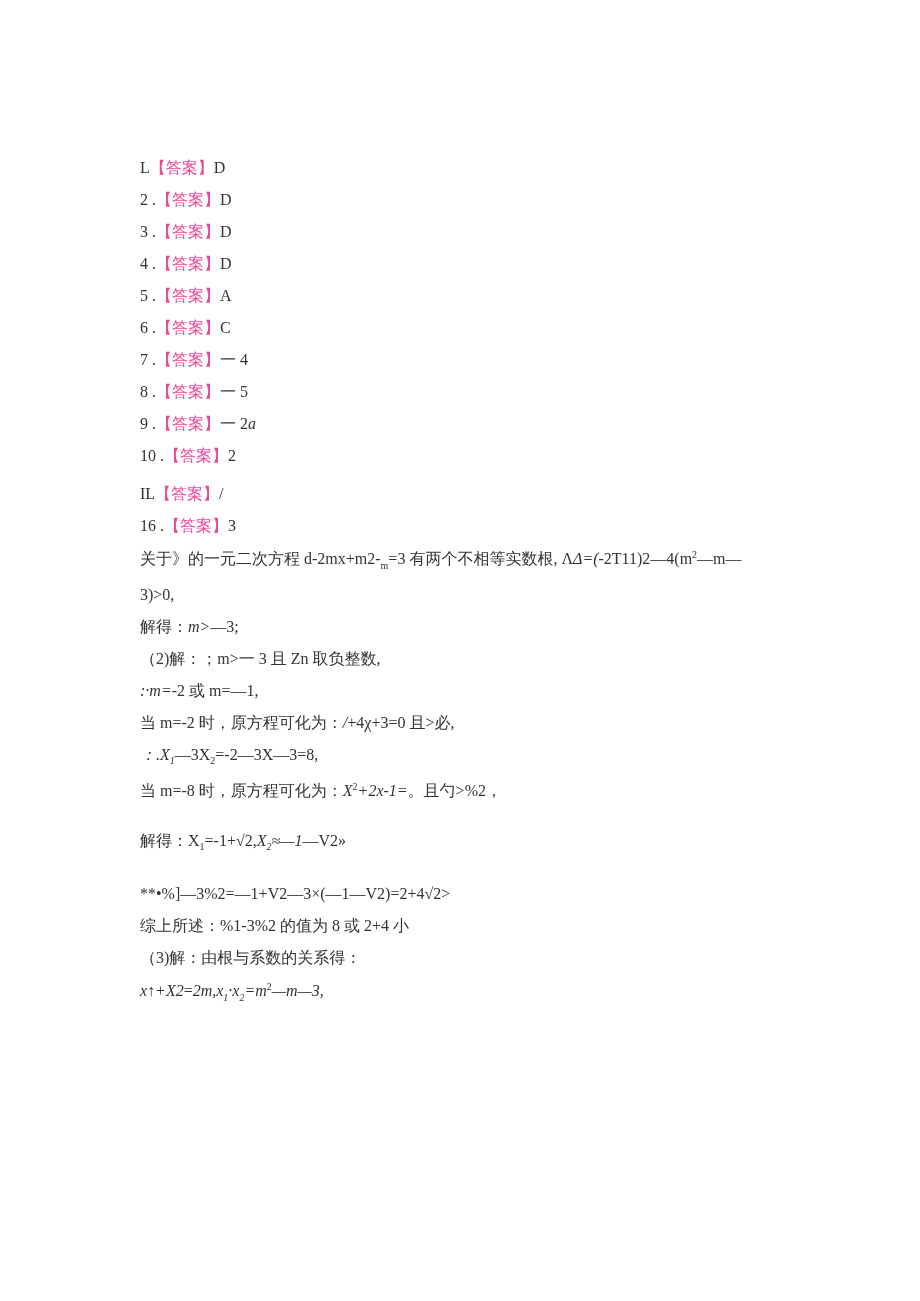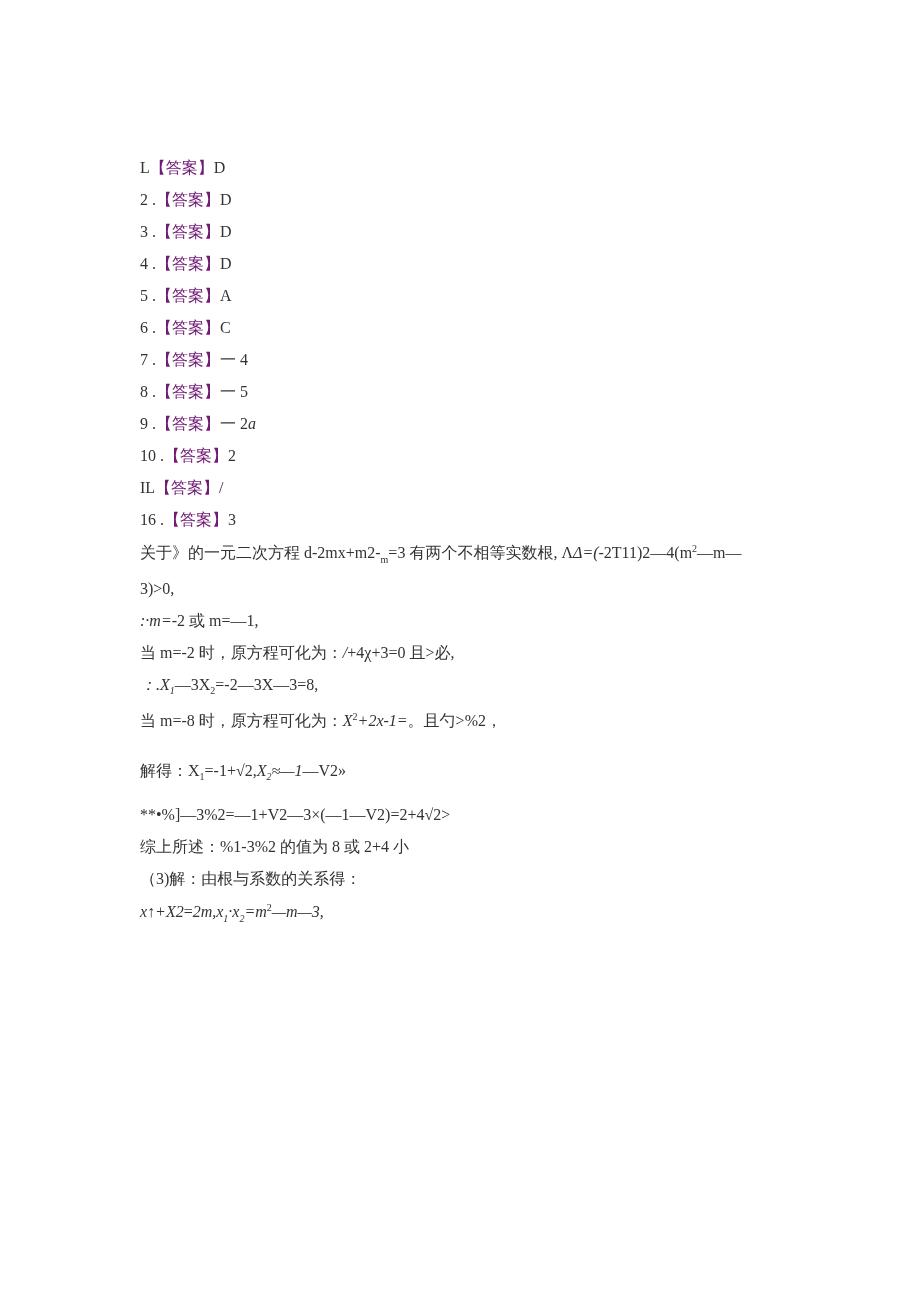--- a/index.html
+++ b/index.html
@@ -19,21 +19,21 @@
     }
     .content {
       display: flex;
       flex-direction: column;
       gap: 16px;
     }
     .line {
       white-space: nowrap;
     }
     .answer-tag {
-      color: #701a75;
+      color: #ec4899;
     }
     .italic {
       font-style: italic;
     }
     .sup {
       font-size: 10px;
       vertical-align: super;
     }
     .sub {
       font-size: 10px;
@@ -58,43 +58,45 @@
   <div class="line"><span>6</span><span> .</span><span class="answer-tag">【答案】</span><span>C</span></div>
 
   <div class="line"><span>7</span><span> .</span><span class="answer-tag">【答案】</span><span>一 4</span></div>
 
   <div class="line"><span>8</span><span> .</span><span class="answer-tag">【答案】</span><span>一 5</span></div>
 
   <div class="line"><span>9</span><span> .</span><span class="answer-tag">【答案】</span><span>一 2</span><span class="italic">a</span></div>
 
   <div class="line"><span>10</span><span>  .</span><span class="answer-tag">【答案】</span><span>2</span></div>
 
-  <div class="line" style=""><span>IL</span><span class="answer-tag">【答案】</span><span>/</span></div>
+  <div class="line" style="margin-top:6px;"><span>IL</span><span class="answer-tag">【答案】</span><span>/</span></div>
 
   <div class="line"><span>16  .</span><span class="answer-tag">【答案】</span><span>3</span></div>
 
 
   <div class="line"><span>关于》的一元二次方程 d-2mx+m2-</span><span class="sub">m</span><span>=3 有两个不相等实数根, Λ</span><span class="italic">Δ=(</span><span>-2T11)2—4(m</span><span class="sup">2</span><span>—m—</span></div>
 
   <div class="line"><span>3)&gt;0,</span></div>
 
+  <div class="line"><span>解得：</span><span class="italic">m&gt;</span><span>—3;</span></div>
 
+  <div class="line"><span>（2)解：；m&gt;一 3 且 Zn 取负整数,</span></div>
 
   <div class="line"><span class="italic">:·m=</span><span>-2 或 m=—1,</span></div>
 
   <div class="line"><span>当 m=-2 时，原方程可化为：</span><span class="italic">/</span><span>+4χ+3=0 且&gt;必,</span></div>
 
 
   <div class="line"><span class="italic">：.X</span><span class="sub italic">1</span><span>—3X</span><span class="sub">2</span><span>=-2—3X—3=8,</span></div>
 
   <div class="line"><span>当 m=-8 时，原方程可化为：</span><span class="italic">X</span><span class="sup">2</span><span class="italic">+2x-1=</span><span>。且勺&gt;%2，</span></div>
 
   <div class="line" style="margin-top:18px;"><span>解得：X</span><span class="sub">1</span><span>=-1+√2,</span><span class="italic">X</span><span class="sub italic">2</span><span class="italic">≈—1</span><span>—V2»</span></div>
 
-  <div class="line" style="margin-top:9px;"><span>**•%]—3%2=—1+V2—3×(—1—V2)=2+4√2&gt;</span></div>
+  <div class="line" style="margin-top:18px;"><span>**•%]—3%2=—1+V2—3×(—1—V2)=2+4√2&gt;</span></div>
 
   <div class="line"><span>综上所述：%1-3%2 的值为 8 或 2+4 小</span></div>
 
   <div class="line"><span>（3)解：由根与系数的关系得：</span></div>
 
   <div class="line"><span class="italic">x↑+X2</span><span>=</span><span class="italic">2m,x</span><span class="sub italic">1</span><span class="italic">·x</span><span class="sub italic">2</span><span class="italic">=m</span><span class="sup">2</span><span class="italic">—m—3,</span></div>
 
 </div>
 
 </body></html>

